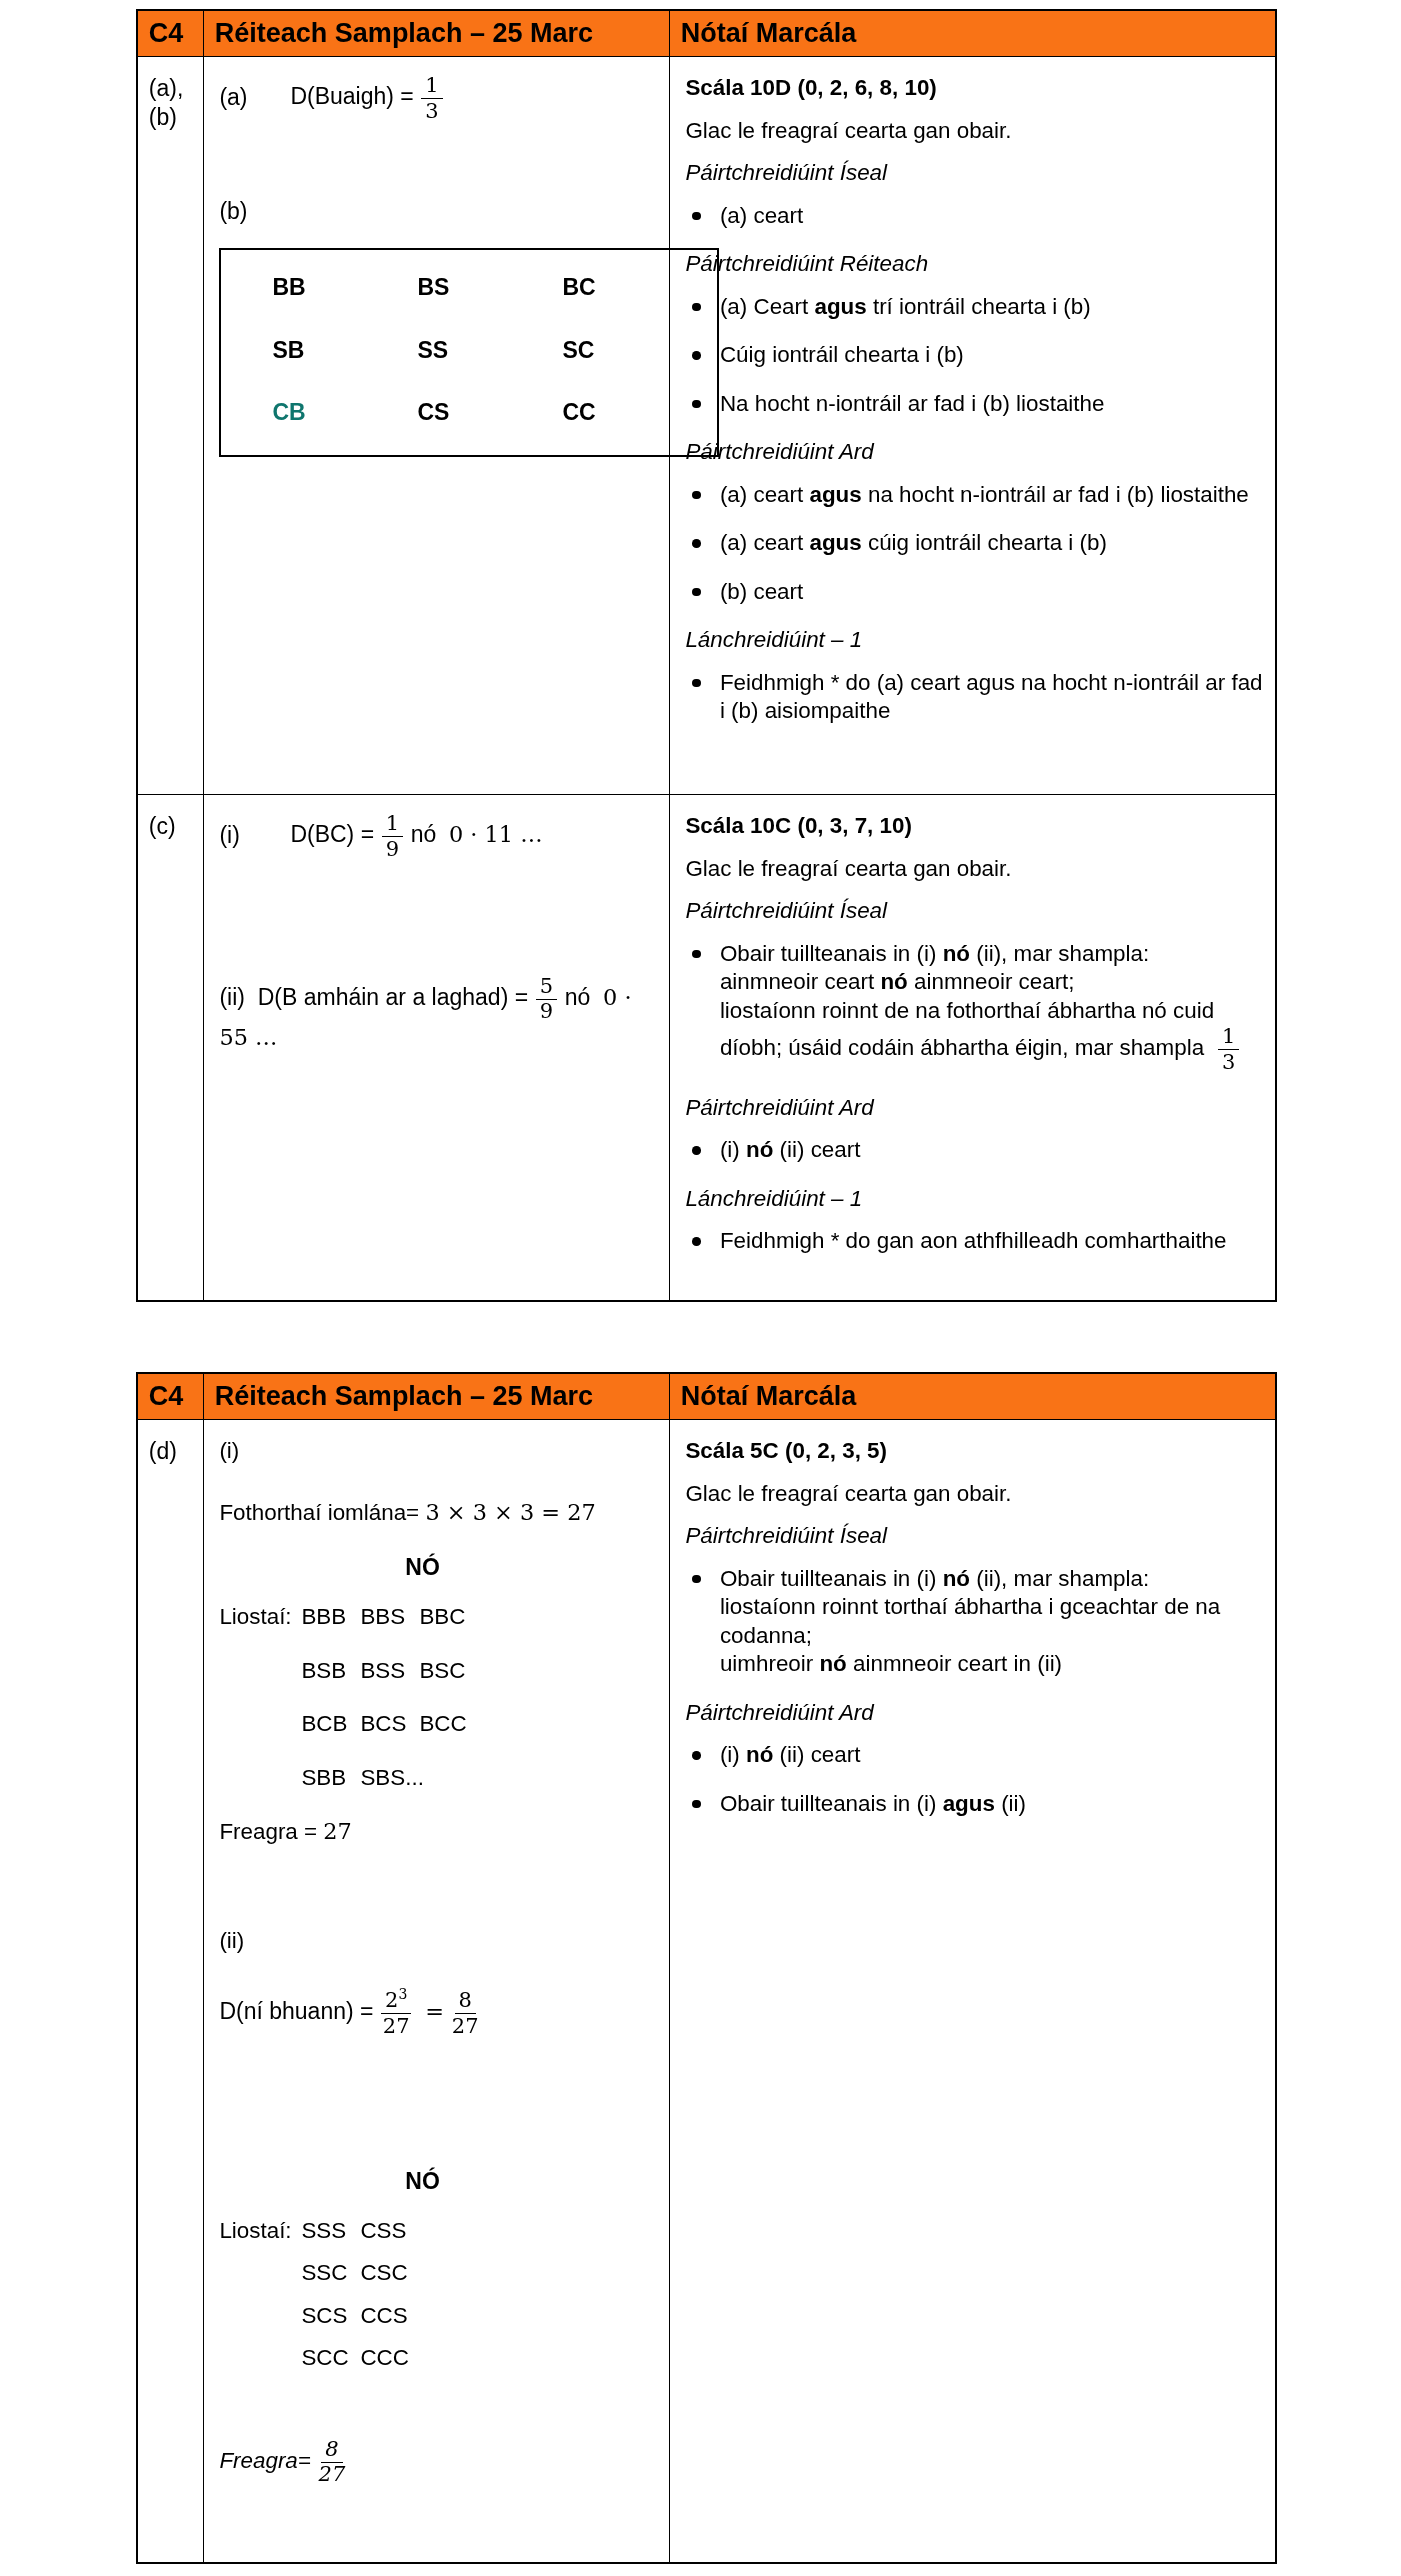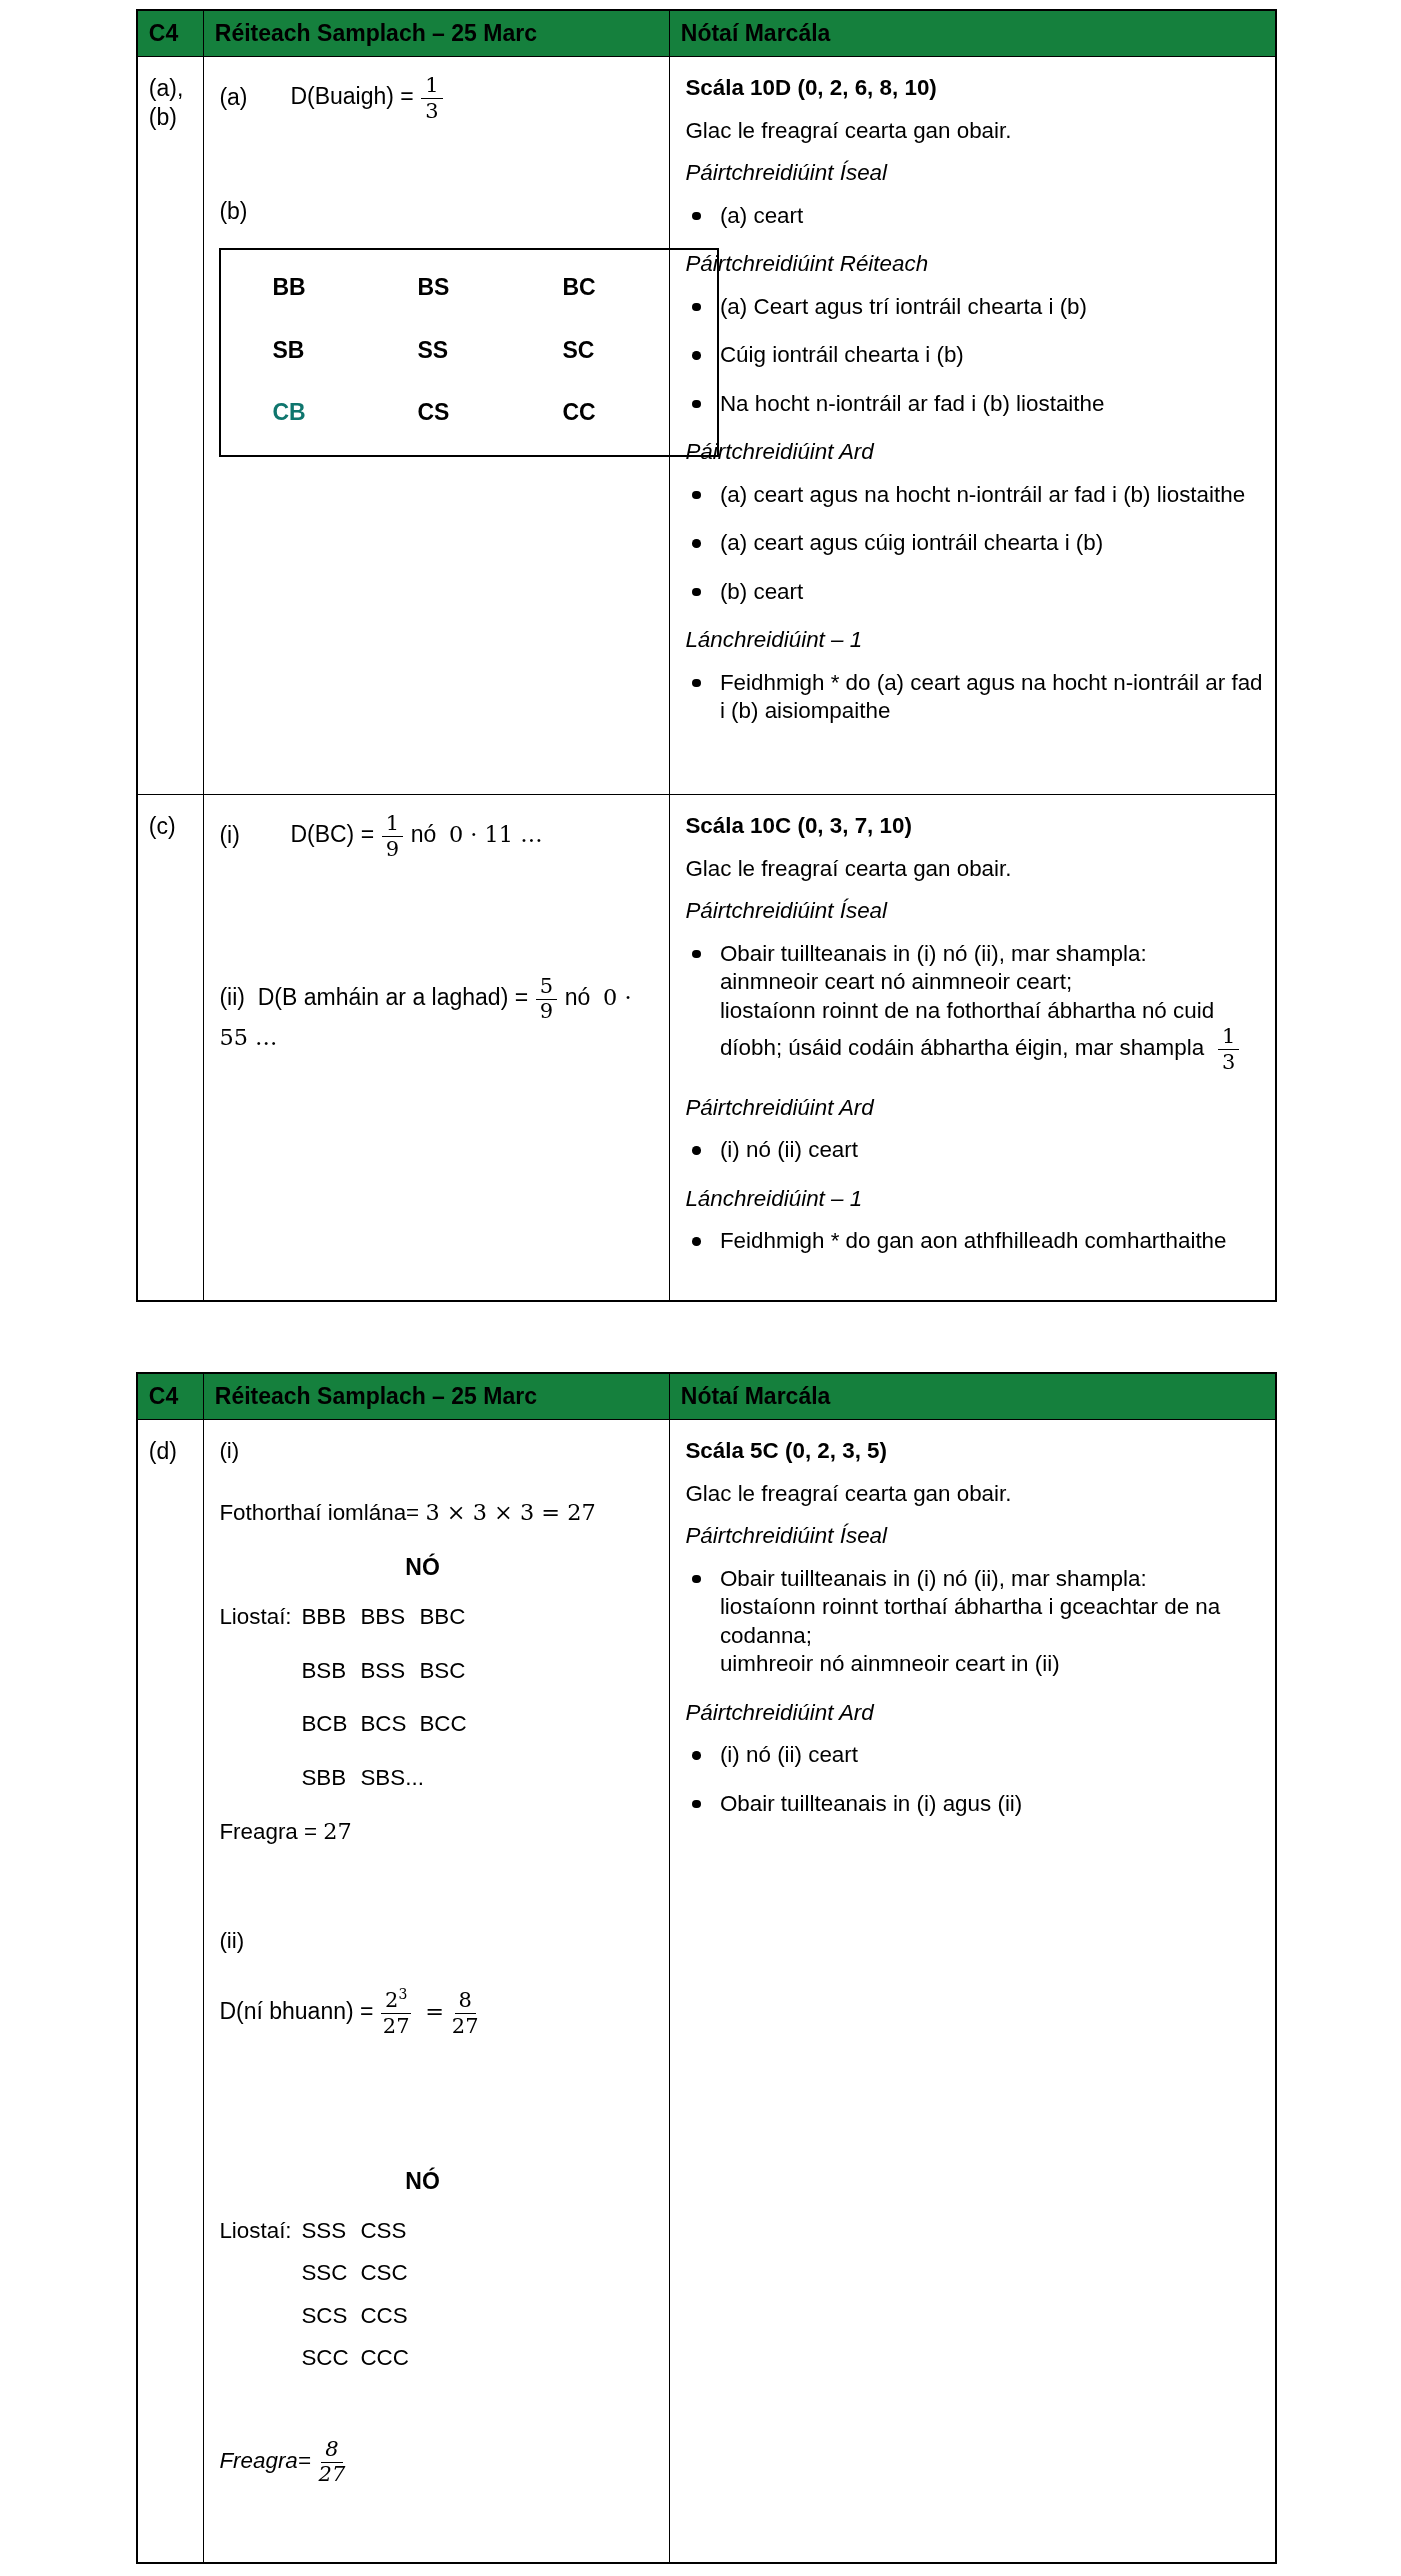--- a/index.html
+++ b/index.html
@@ -4,22 +4,22 @@
 <style>
   html,body{margin:0;padding:0;background:#ffffff;}
   .page{position:relative;width:1401px;height:2576px;background:#ffffff;
         font-family:"Liberation Sans",sans-serif;color:#000;overflow:hidden;}
 
   .tbl{position:absolute;left:136px;width:1137px;border:2.3px solid #000;
        display:grid;grid-template-columns:66px 466px 1fr;background:#fff;}
   .cell{box-sizing:border-box;}
   .bR{border-right:1.5px solid #000;}
   .bB{border-bottom:1.5px solid #000;}
-  .head{background:#15803d;height:46px;display:flex;align-items:center;
-        font-weight:bold;font-size:23px;padding:0 10.8px;}
+  .head{background:#f97316;height:46px;display:flex;align-items:center;
+        font-weight:bold;font-size:27px;padding:0 10.8px;}
   .body-cell{padding:17px 12.3px 12.3px 15.4px;font-size:22.4px;line-height:28.5px;}
   .qcol{padding-left:10.8px;}
   .minh-ab{min-height:738px;}
   .minh-c{min-height:505px;}
   .minh-d{min-height:1142px;}
 
   
   .qlabel{font-size:23px;line-height:28.5px;}
 
   
@@ -40,21 +40,21 @@
   .bbox .muted{color:#0f766e;}
 
   
   .n-item{margin:0 0 14px 0;}
   .n-bold{font-weight:bold;}
   .n-it{font-style:italic;}
   .n-bullet{display:flex;margin:0 0 20px 0;}
   .n-bullet .dot{flex:none;width:8.5px;height:8.5px;border-radius:50%;
                  background:#000;margin:10px 19px 0 7px;}
   .n-bullet .btxt{flex:1;}
-  .btxt b{font-weight:normal;}
+  .btxt b{font-weight:bold;}
 
   
   .c-line2{margin-top:114px;}
 
   
   .d-ilabel{font-size:22.4px;}
   .d-total{margin-top:32px;}
   .or{font-weight:bold;font-size:23px;text-align:center;margin:26px 31px 21.6px 0;}
   .listblock{margin-top:0;}
   .lrow{display:grid;grid-template-columns:82px 59px 59px 59px;margin-bottom:25px;}

